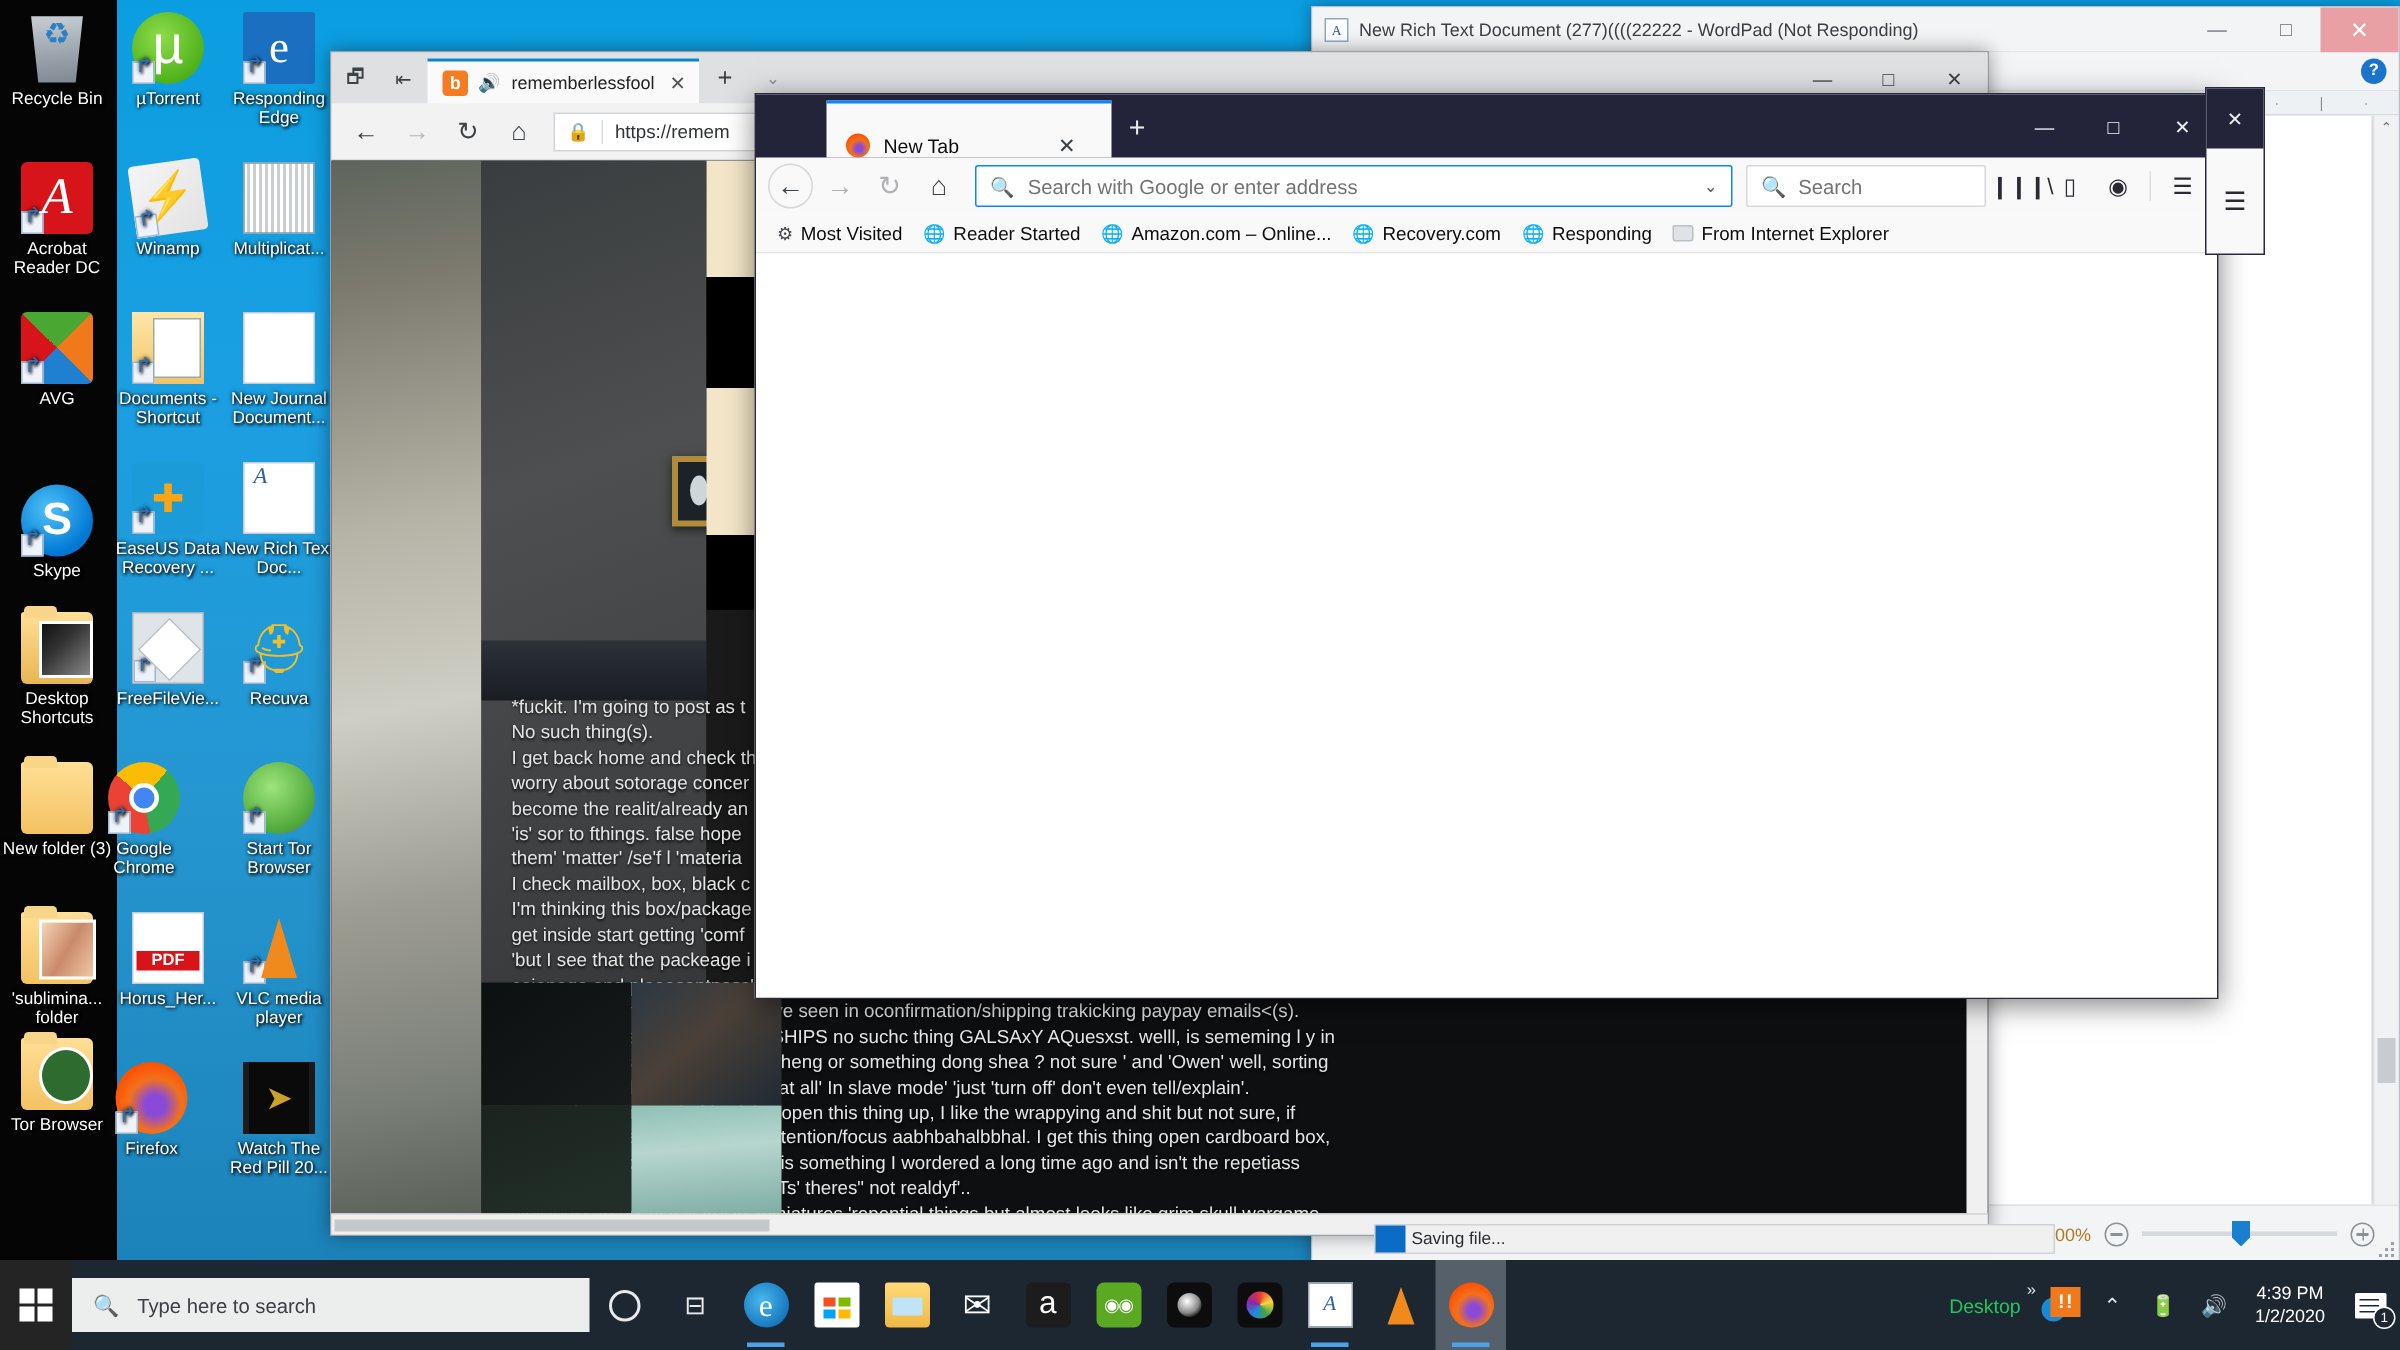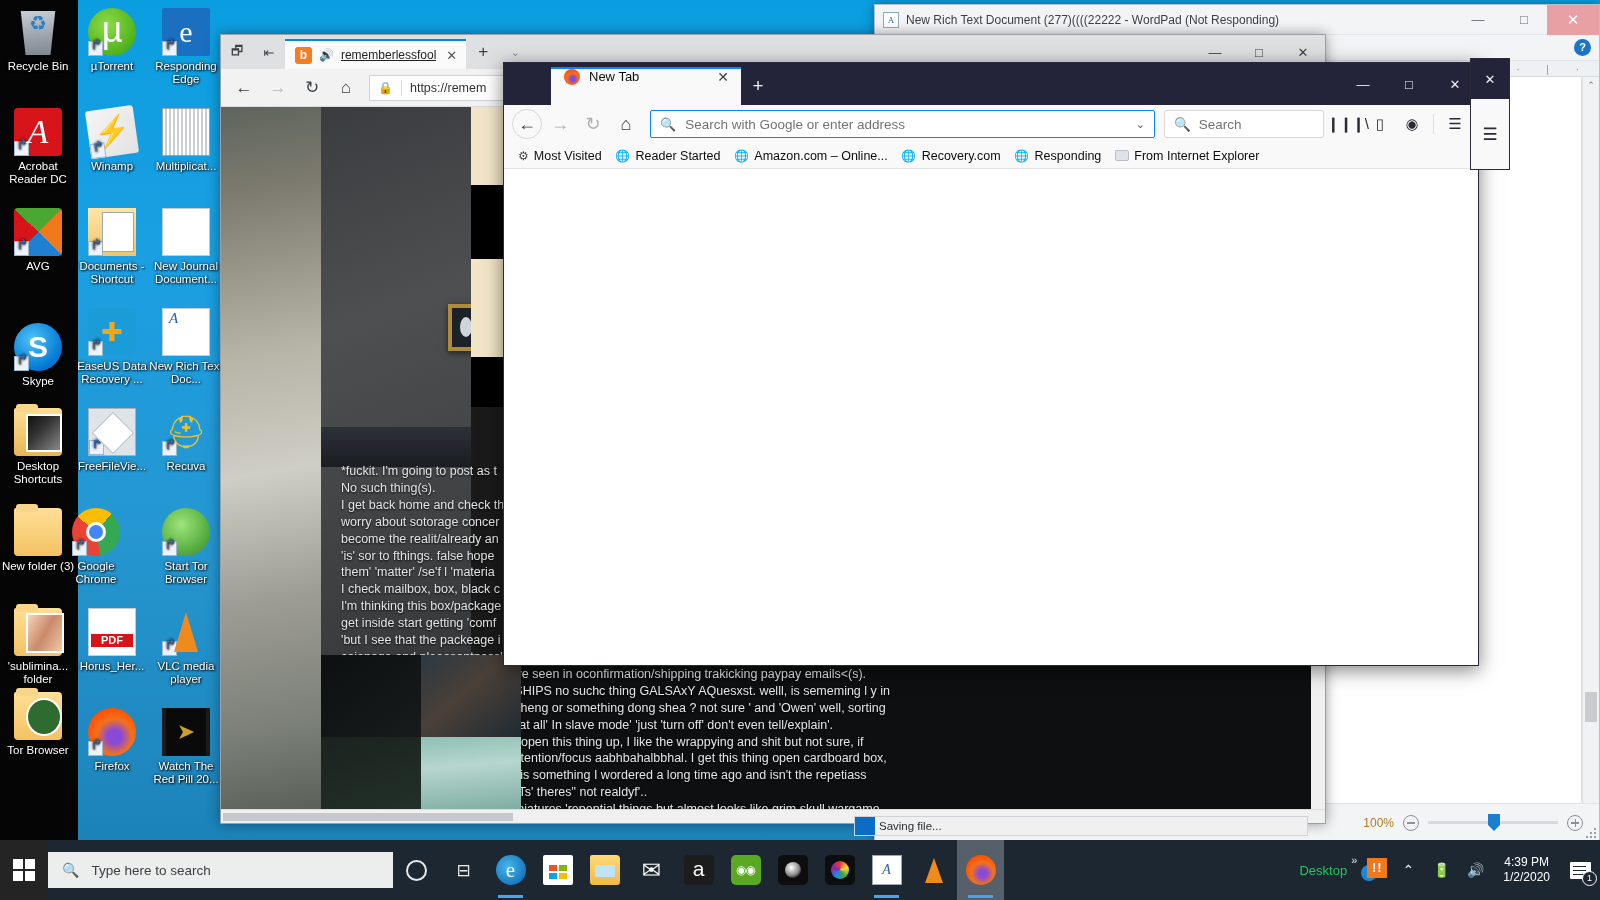--- a/index.html
+++ b/index.html
@@ -227,21 +227,21 @@
   .bw-sysbtn { width:32px;height:34px;display:flex;align-items:center;
       justify-content:center; color:#3d4246; font-size:13px; }
   .bw-tab { height:30px; min-width:172px; background:#fafafa; display:flex;
       align-items:center; padding:0 6px 0 10px; gap:7px;
       border-top:2px solid #0a84d8; font-size:12px; color:#222; }
   .bw-tab .blogger { width:17px;height:17px;background:#f57c20;border-radius:3px;
       position:relative; flex:0 0 auto; }
   .bw-tab .blogger::after{content:"b";position:absolute;inset:0;color:#fff;
       font-size:12px;text-align:center;line-height:17px;font-weight:bold;}
   .bw-tab .spk { font-size:12px; color:#333; }
-  .bw-tab .ttl { flex:1 1 auto; white-space:nowrap; overflow:hidden;text-decoration:underline; }
+  .bw-tab .ttl { flex:1 1 auto; white-space:nowrap; overflow:hidden; }
   .bw-tab .x { color:#555; font-size:13px; padding:0 3px; }
   .bw-newtab { width:34px;height:34px;display:flex;align-items:center;
       justify-content:center; color:#3d4246; font-size:17px; }
   .bw-tabmenu { width:30px;height:34px;display:flex;align-items:center;
       justify-content:center; color:#8b9096; font-size:11px; }
   .bw-navbar { height:38px; background:#f2f2f2; display:flex; align-items:center;
       gap:4px; padding:0 8px; border-bottom:1px solid #dcdcdc; }
   .bw-nb { width:30px;height:30px;display:flex;align-items:center;
       justify-content:center; font-size:17px; color:#3d4246; }
   .bw-nb.dim { color:#b4b8bc; }
@@ -308,21 +308,21 @@
 
   
   .ffwin {
     position:absolute; left:503px; top:62px; width:976px; height:604px;
     background:#fff; border:1px solid #2a2a3a;
     box-shadow: 0 4px 18px rgba(0,0,0,.5);
   }
   .ff-tabstrip { height:42px; background:#23243a; display:flex; align-items:flex-end;
       position:relative; }
   .ff-tab { height:38px; min-width:190px; background:#f9f9fa; display:flex;
-      align-items:flex-start; gap:9px; padding:0 8px 0 13px; font-size:13px;
+      align-items:flex-end; gap:9px; padding:0 20px 0 13px; font-size:13px;
       color:#0c0c0d; border-top:2px solid #0a84ff; margin-left:47px; }
   .ff-tab .fx { width:16px;height:16px;border-radius:50%; flex:0 0 auto;
       background: radial-gradient(circle at 55% 62%, #8a4ad8 0 16%, #f2711c 44%, #ff4d00 76%, #ffb000 100%); }
   .ff-tab .ttl { flex:1 1 auto; }
   .ff-tab .x { color:#3d4246; font-size:14px; padding:0 4px; }
   .ff-plus { width:34px;height:38px; display:flex; align-items:center;
       justify-content:center; color:#e9e9ec; font-size:19px; }
   .ff-caption { position:absolute; right:0; top:0; height:42px; display:flex; }
   .ff-cb { width:46px; height:42px; display:flex; align-items:center;
       justify-content:center; color:#f0f0f3; font-size:13px; }
@@ -456,21 +456,21 @@
       border-radius:1px; }
   .tray-notif .bub::before { content:""; position:absolute; left:3px; top:4px;
       width:13px;height:1.7px;background:#1d2732;
       box-shadow:0 4px 0 #1d2732, 0 8px 0 #1d2732; }
   .tray-notif .cnt { position:absolute; right:3px; bottom:14px; width:15px;
       height:15px; border-radius:50%; border:1.4px solid #fff; color:#fff;
       font-size:9px; text-align:center; line-height:13px; background:#1d2732; }
 
   
   .saving-toast {
-    position:absolute; left:854px; top:816px; width:454px; height:20px;
+    position:absolute; left:916px; top:816px; width:454px; height:20px;
     background:#f0f0f0; border:1px solid #cfd3d7; font-size:11.5px;
     color:#2a2d31; display:flex; align-items:center; padding-left:24px;
   }
   .saving-toast .bluebar { position:absolute; left:0; top:0; bottom:0; width:20px;
       background:#0a6cc4; }
 </style>
 </head>
 <body>
 
 <div id="screen">
@@ -550,21 +550,21 @@
       <div class="dicon" style="left: 58px; top: 508px;">
         <span class="glyph ic-chrome">
           <span class="shortcut-arrow"></span>
         </span>
         <span class="lbl">Google Chrome</span>
       </div>
       <div class="dicon" style="left: 74px; top: 608px;">
         <span class="glyph ic-pdf"></span>
         <span class="lbl">Horus_Her...</span>
       </div>
-      <div class="dicon" style="left: 74px; top: 708px;">
+      <div class="dicon" style="left: 63px; top: 708px;">
         <span class="glyph ic-firefox">
           <span class="shortcut-arrow"></span>
         </span>
         <span class="lbl">Firefox</span>
       </div>
       <div class="dicon" style="left: 148px; top: 8px;">
         <span class="glyph ic-edge">
           <span class="shortcut-arrow"></span>
         </span>
         <span class="lbl">Responding Edge</span>

